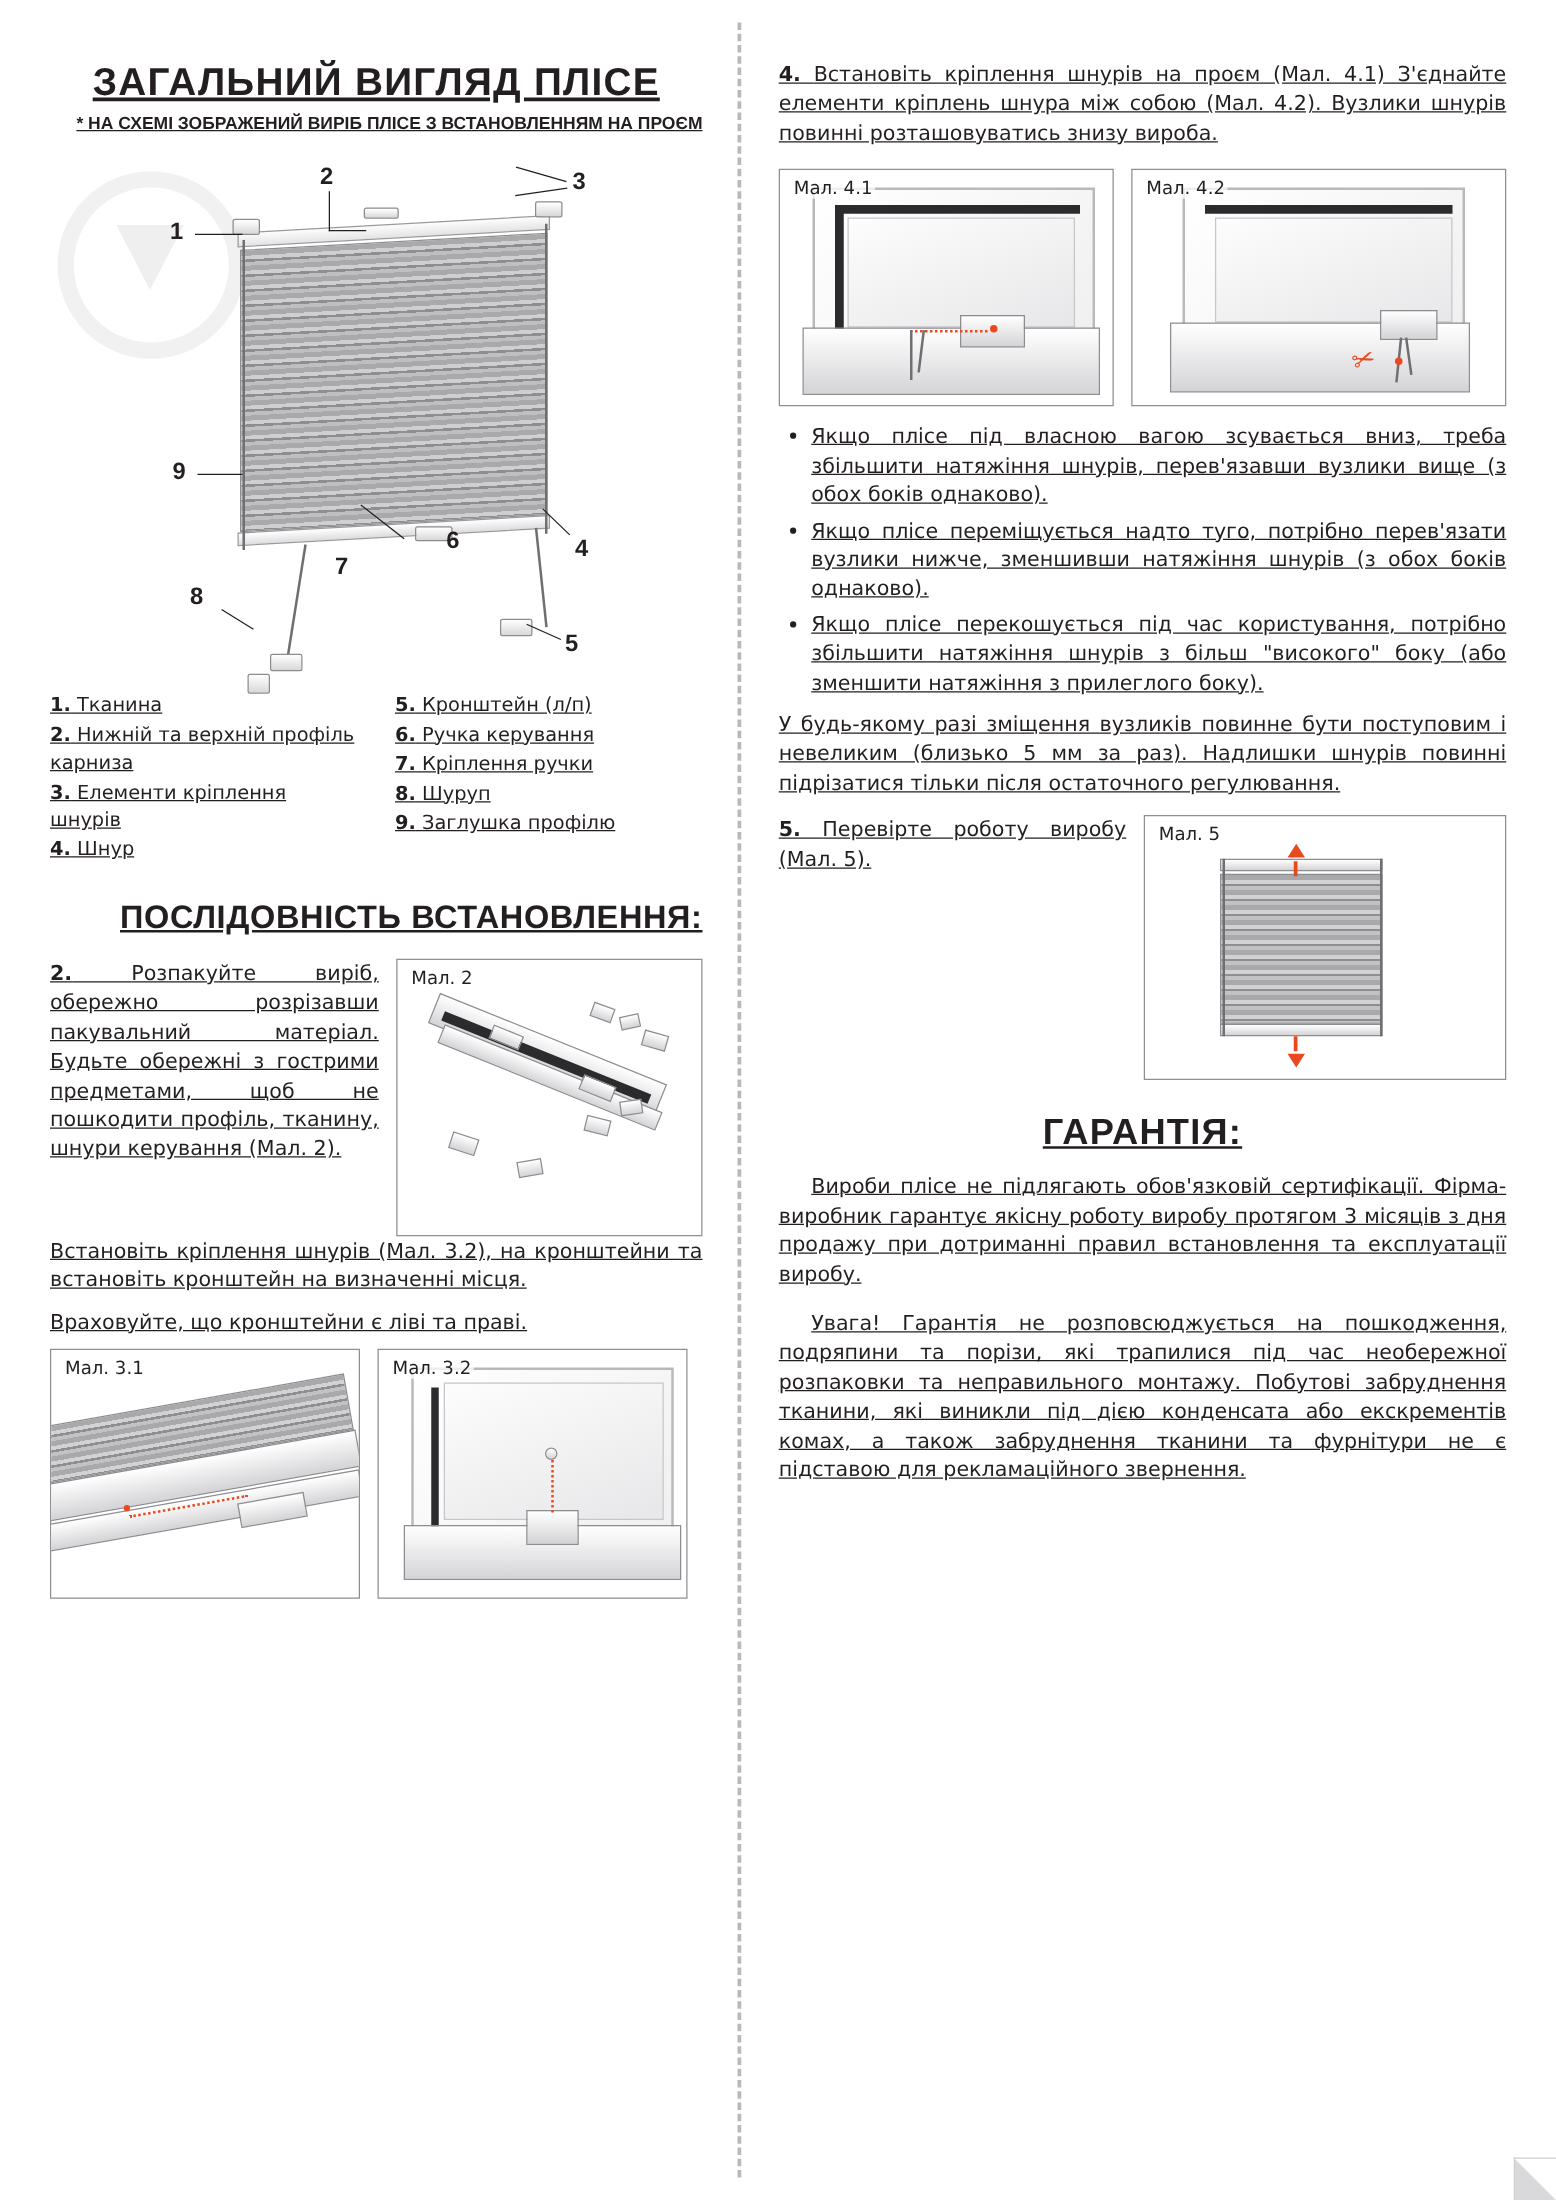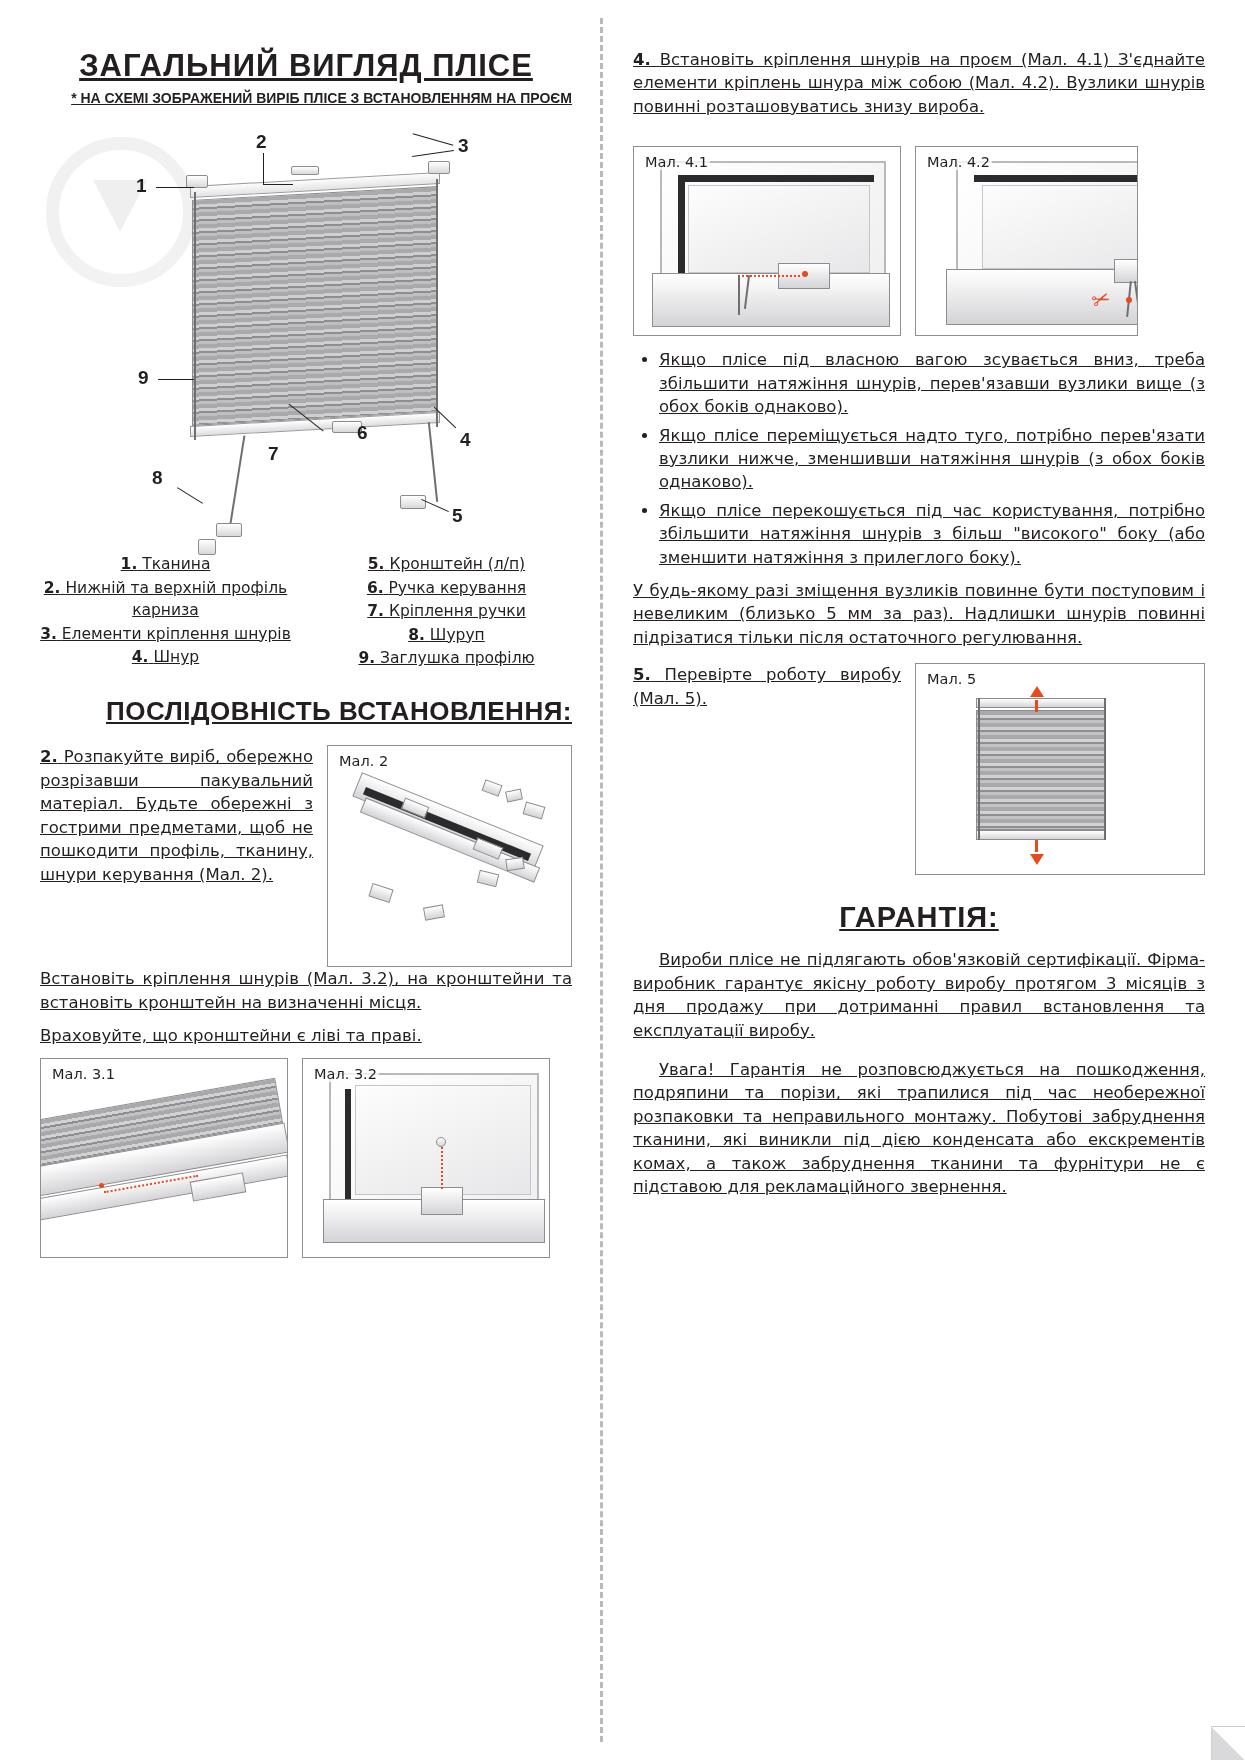--- a/index.html
+++ b/index.html
@@ -136,21 +136,20 @@
   .legend {
     display: flex;
     gap: 30px;
     margin-top: 6px;
     font-size: 15.5px;
     line-height: 1.45;
   }
   .legend ol {
     margin: 0; padding: 0; list-style: none;
     width: 48%;
-    text-align: center;
   }
   .legend li { margin-bottom: 1px; }
   .legend .n { font-weight: bold; }
 
   
   p.body {
     font-size: 16.5px;
     line-height: 1.42;
     margin: 0 0 10px 0;
     text-align: justify;
@@ -405,35 +404,35 @@
 
   <div class="divider"></div>
 
   <div class="col col-right">
 
     <p class="body just-spread" style="margin-top:8px;">
       <b>4.</b>
       <span>Встановіть кріплення шнурів на проєм (Мал. 4.1) З'єднайте елементи кріплень шнура між собою (Мал. 4.2). Вузлики шнурів повинні розташовуватись знизу виробa.</span>
     </p>
 
-    <div class="figrow" style="margin-top:28px;">
+    <div class="figrow" style="margin-top:17px;">
       <div class="fig" style="width:268px;height:190px;">
         <span class="cap">Мал. 4.1</span>
         <div class="win-frame" style="left:26px;top:14px;width:226px;height:116px;"></div>
         <div class="win-dark" style="left:44px;top:28px;width:196px;height:7px;"></div>
         <div class="win-dark" style="left:44px;top:28px;width:7px;height:100px;"></div>
         <div class="win-pane" style="left:54px;top:38px;width:182px;height:88px;"></div>
         <div class="metal" style="left:18px;top:126px;width:238px;height:54px;"></div>
         <div class="metal" style="left:144px;top:116px;width:52px;height:26px;"></div>
         <div class="reddot" style="left:168px;top:124px;width:6px;height:6px;border-radius:50%;"></div>
         <div class="dashline" style="left:104px;top:128px;width:62px;"></div>
         <div class="cord" style="left:104px;top:128px;height:40px;"></div>
         <div class="cord" style="left:112px;top:128px;height:34px;transform:rotate(7deg);"></div>
       </div>
-      <div class="fig" style="width:223px;height:190px;">
+      <div class="fig" style="width:300px;height:190px;">
         <span class="cap">Мал. 4.2</span>
         <div class="win-frame" style="left:40px;top:14px;width:226px;height:112px;"></div>
         <div class="win-dark" style="left:58px;top:28px;width:198px;height:7px;"></div>
         <div class="win-pane" style="left:66px;top:38px;width:190px;height:84px;"></div>
         <div class="metal" style="left:30px;top:122px;width:240px;height:56px;"></div>
         <div class="metal" style="left:198px;top:112px;width:46px;height:24px;"></div>
         <div class="cord" style="left:212px;top:134px;height:36px;transform:rotate(6deg);"></div>
         <div class="cord" style="left:220px;top:134px;height:30px;transform:rotate(-8deg);"></div>
         <div class="scissors" style="left:176px;top:140px;">✂</div>
         <div class="reddot" style="left:210px;top:150px;width:6px;height:6px;border-radius:50%;"></div>

